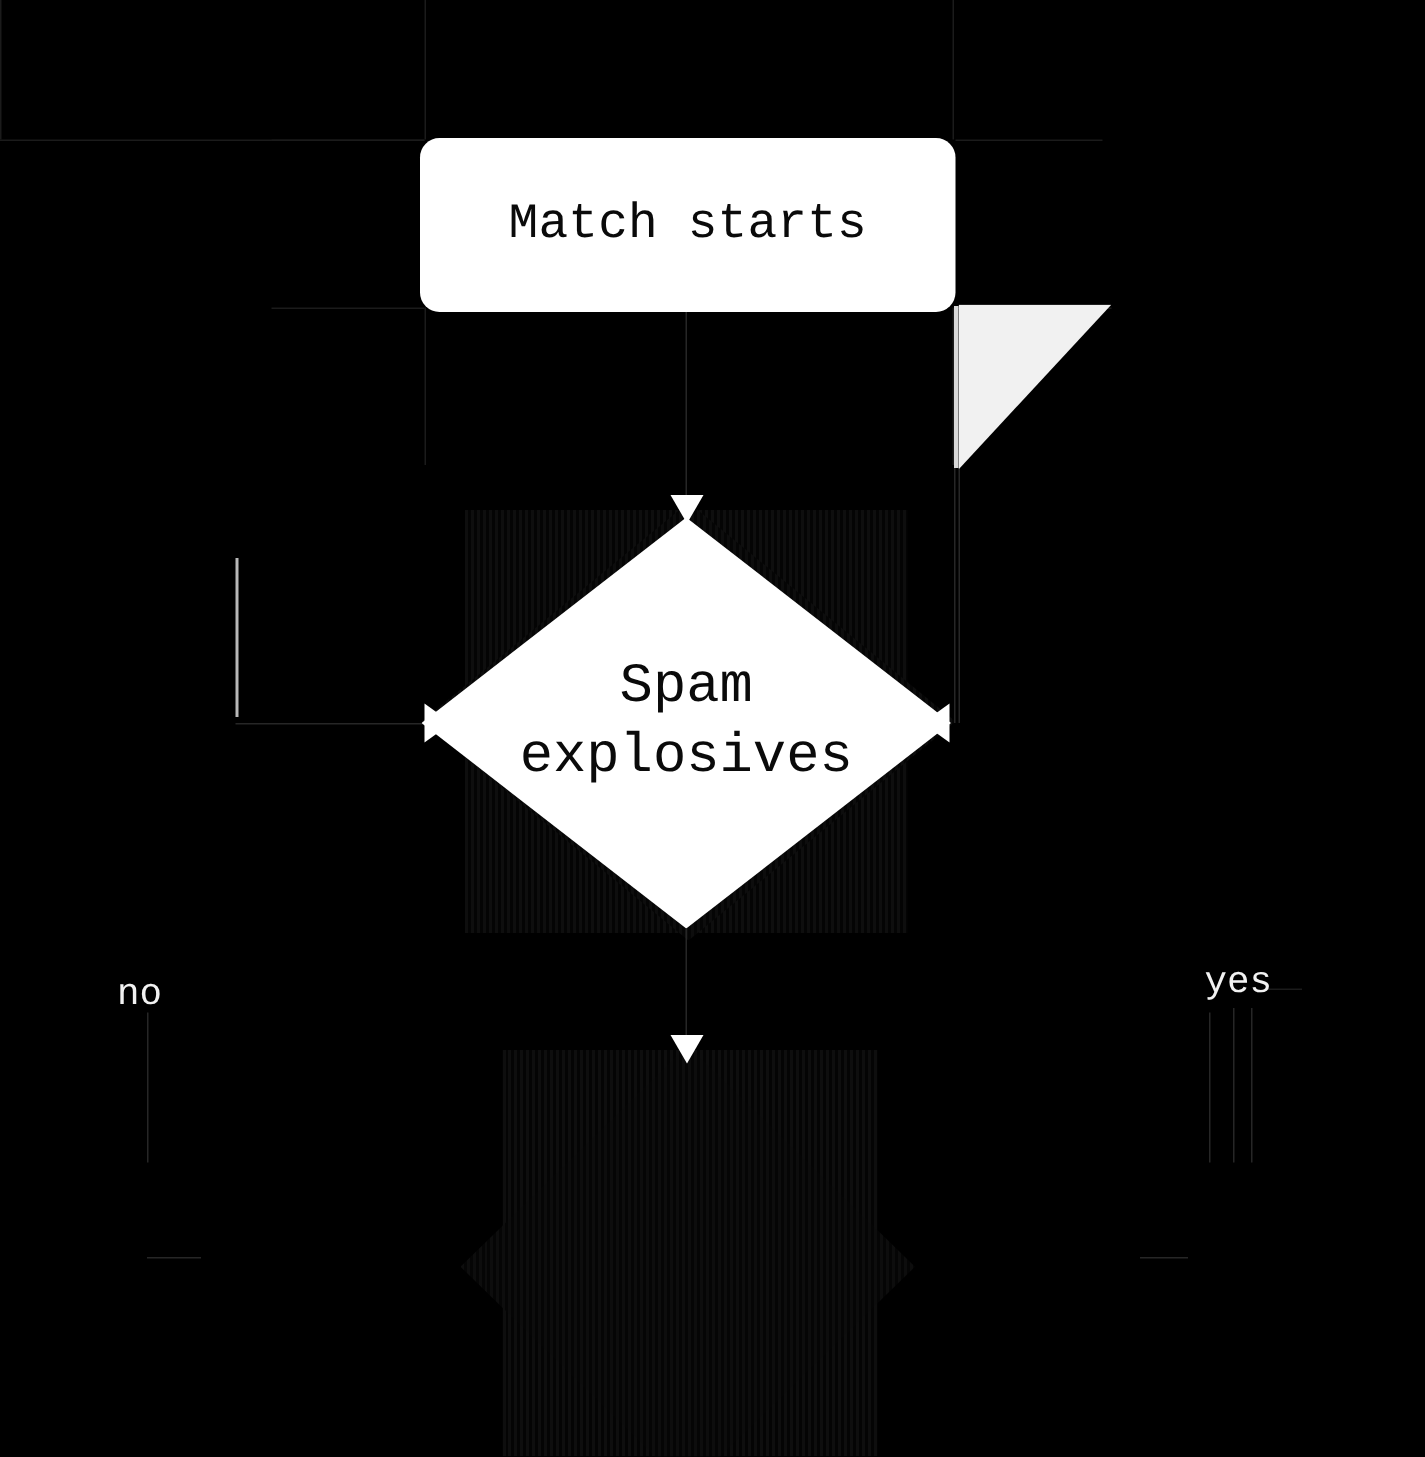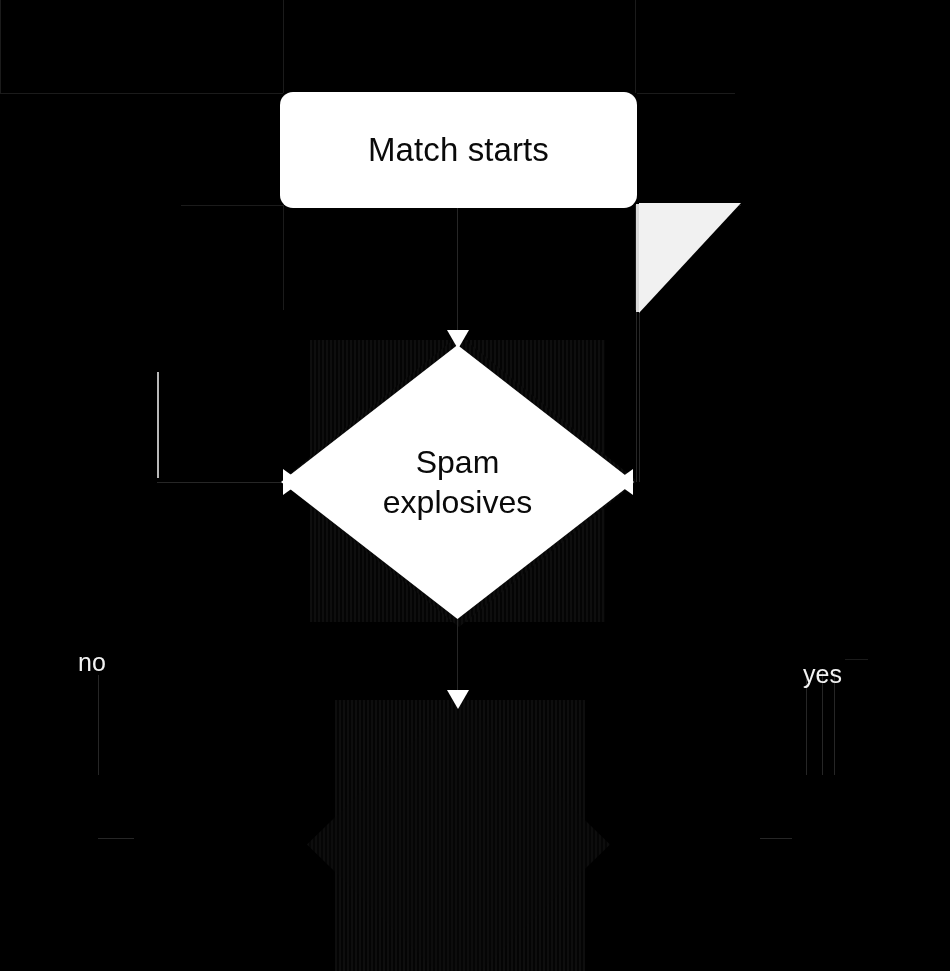--- a/index.html
+++ b/index.html
@@ -6,21 +6,21 @@
     margin: 0;
     padding: 0;
     background: #000000;
   }
   #canvas {
     position: relative;
     width: 868px;
     height: 971px;
     background: #000000;
     overflow: hidden;
-    font-family: Liberation Sans, sans-serif;
+    font-family: Liberation Mono, monospace;
   }
 
   
   .grid-line {
     position: absolute;
     background: #1b1b1b;
   }
   .grid-h { height: 1px; }
   .grid-v { width: 1px; }
 
@@ -62,21 +62,21 @@
     inset: 0;
     background: #ffffff;
     clip-path: polygon(50% 0%, 100% 50%, 50% 100%, 0% 50%);
   }
   .node-decision .node-label {
     position: absolute;
     inset: 0;
     display: flex;
     align-items: center;
     justify-content: center;
-    font-size: 32px;
+    font-size: 37px;
     line-height: 1.26;
     color: #0a0a0a;
     text-align: center;
     white-space: pre-line;
     pointer-events: none;
   }
 
   
   .halo {
     position: absolute;
@@ -192,15 +192,15 @@
   </div>
 
 
   <div class="arrow arrow-down" style="left:447px; top:330px;"></div>
   <div class="arrow arrow-right" style="left:283px; top:469px;"></div>
   <div class="arrow arrow-left" style="left:615px; top:469px;"></div>
   <div class="arrow arrow-down" style="left:447px; top:690px;"></div>
 
   <div class="edge-label" style="left:78px; top:650px;">no</div>
 
-  <div class="edge-label" style="left:803px; top:662px;">yes</div>
+  <div class="edge-label" style="left:803px; top:642px;">yes</div>
 
 </div>
 
 </body></html>

